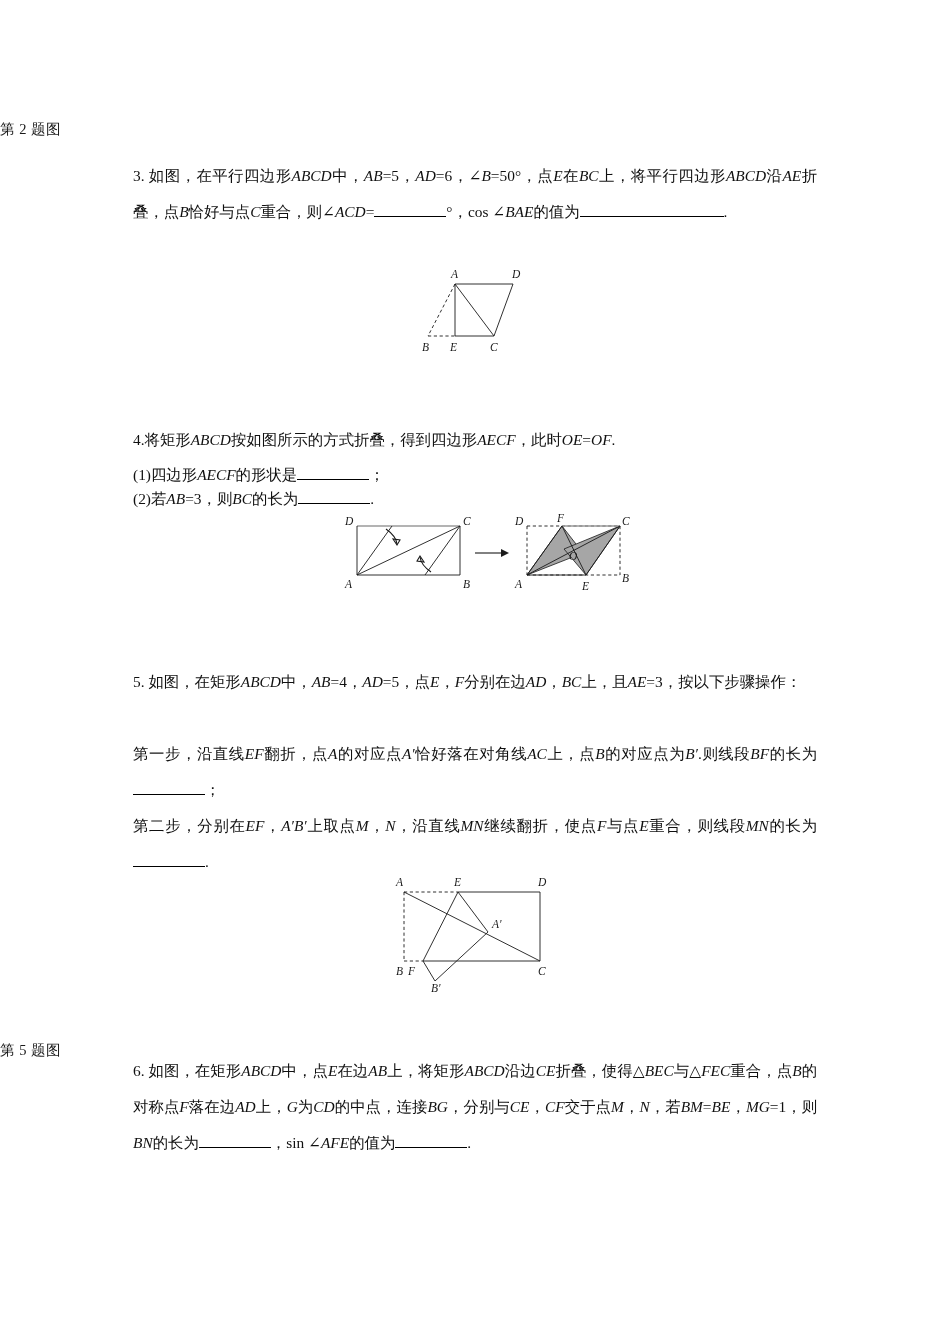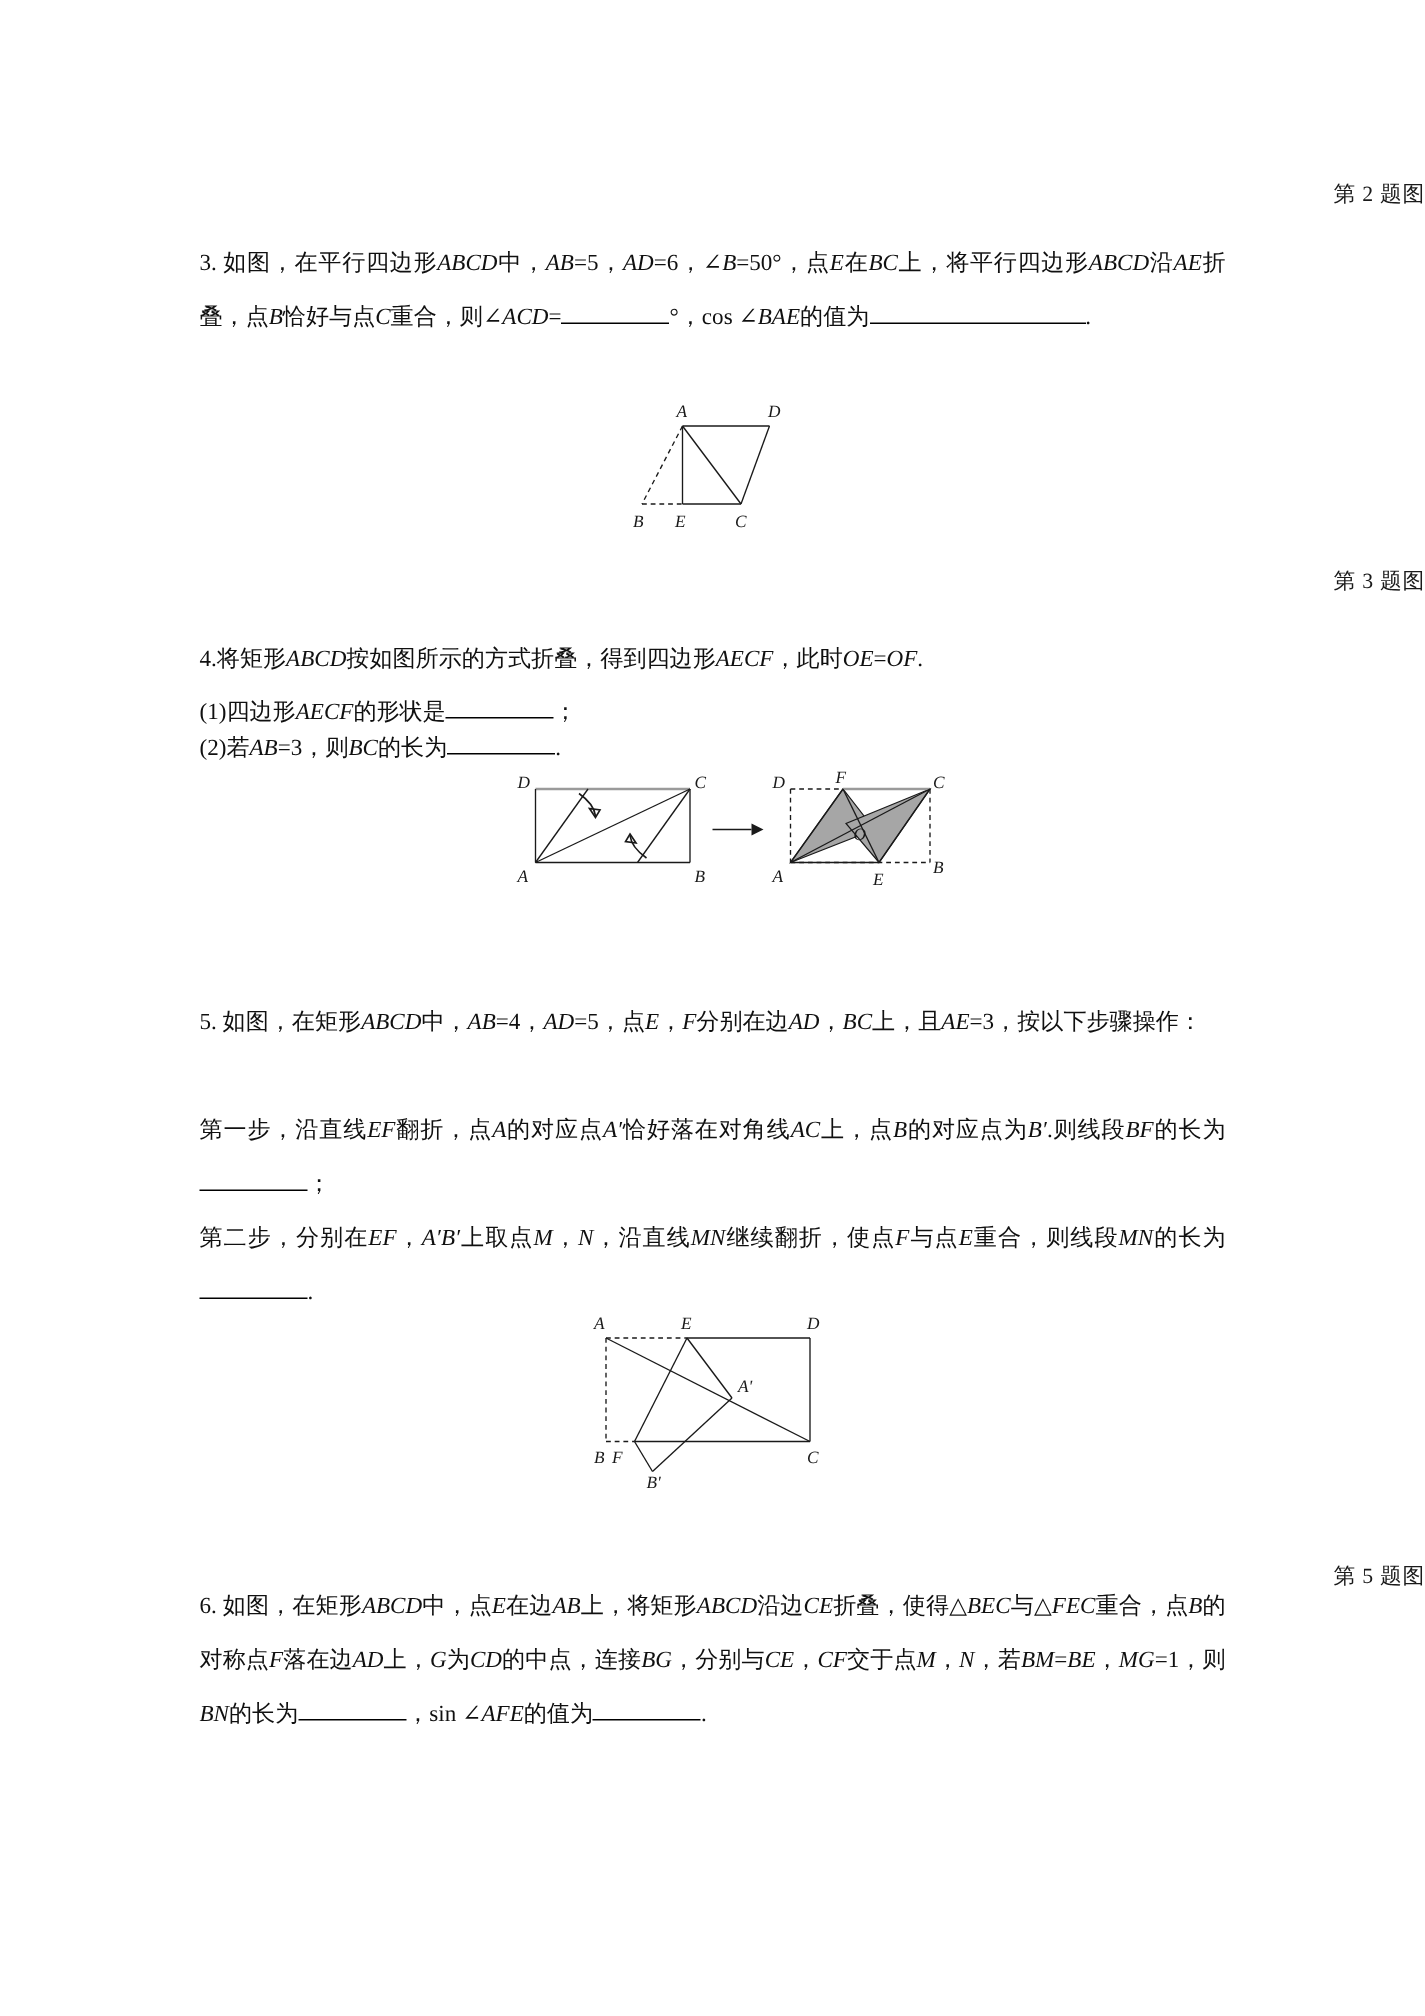--- a/index.html
+++ b/index.html
@@ -17,21 +17,21 @@
   }
   .page {
     position: absolute;
     left: 0; top: 0;
     width: 950px;
     height: 1344px;
   }
   .caption {
     position: absolute;
     width: 100%;
-    text-align: right;
+    text-align: left;
     font-size: 14.5px;
     letter-spacing: 0.5px;
     color: #1a1a1a;
   }
   .para {
     position: absolute;
     left: 133px;
     width: 684px;
     font-size: 15.4px;
     line-height: 36px;
@@ -111,21 +111,20 @@
       <line class="stroke-dash" x1="40" y1="22" x2="13" y2="74"></line>
       <line class="stroke-dash" x1="13" y1="74" x2="40" y2="74"></line>
       <text class="lbl" x="36" y="16">A</text>
       <text class="lbl" x="97" y="16">D</text>
       <text class="lbl" x="7" y="89">B</text>
       <text class="lbl" x="35" y="89">E</text>
       <text class="lbl" x="75" y="89">C</text>
     </svg>
   </div>
 
-  <div class="caption" style="top:378px;">第 3 题图</div>
 
   <div class="para" style="top:422px;">
     <span>4.</span><span>将矩形</span><i>ABCD</i><span>按如图所示的方式折叠，得到四边形</span><i>AECF</i><span>，此时</span><i>OE</i><span>=</span><i>OF</i><span>.</span>
   </div>
   <div class="para" style="top:457px;">
     <span>(1)四边形</span><i>AECF</i><span>的形状是</span><span class="blank b-long"></span><span>；</span>
   </div>
   <div class="para" style="top:481px;">
     <span>(2)若</span><i>AB</i><span>=3，则</span><i>BC</i><span>的长为</span><span class="blank b-long"></span><span>.</span>
   </div>

